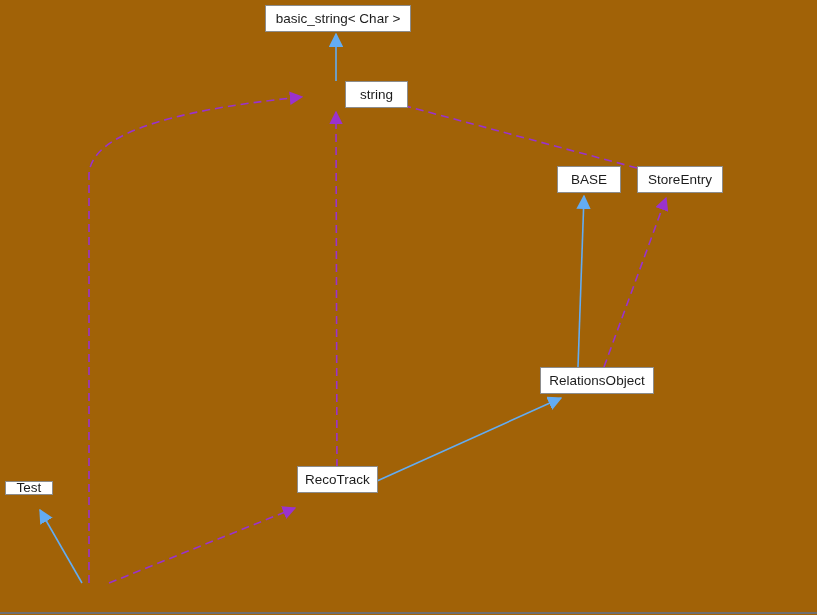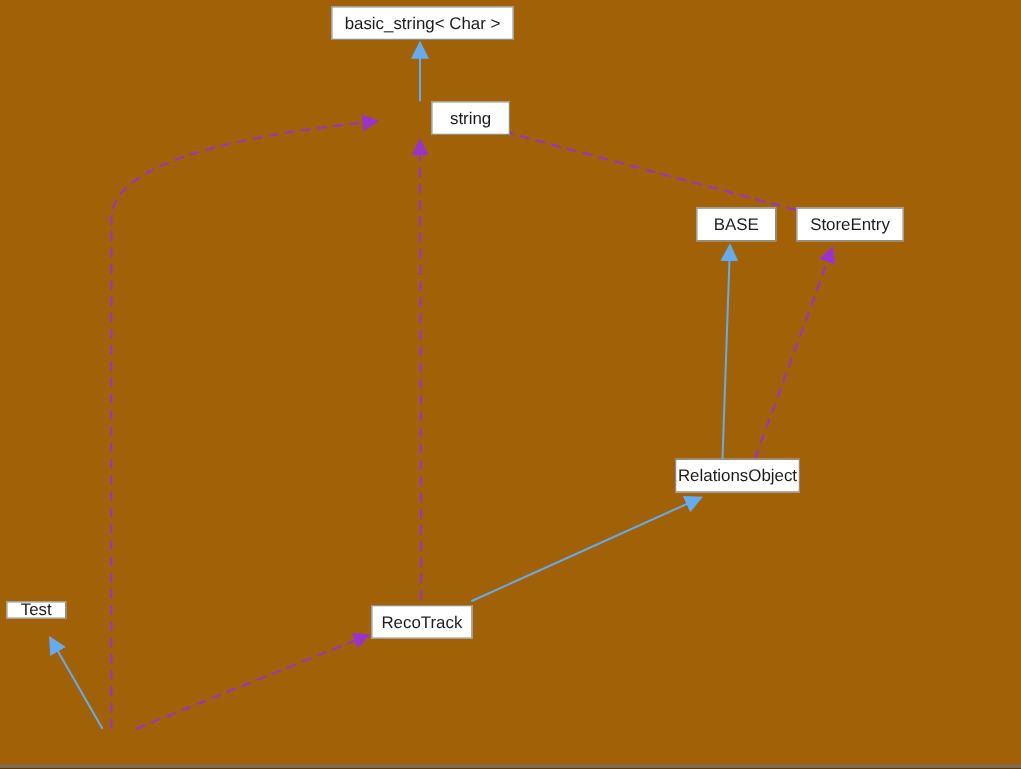--- a/index.html
+++ b/index.html
@@ -11,23 +11,23 @@
     background:#ffffff;border:1px solid #8c8c8c;
     color:#1c1c1c;font-size:13.5px;line-height:1;
     display:flex;align-items:center;justify-content:center;
     white-space:nowrap;cursor:pointer;
   }
   .node.hl{background:#a2a2a2;border:2px solid #646464;}
   .n-basic{left:265px;top:5px;width:146px;height:27px;}
   .n-string{left:305px;top:81px;width:63px;height:27px;margin-left:40px;}
   .n-base{left:557px;top:166px;width:64px;height:27px;}
   .n-store{left:637px;top:166px;width:86px;height:27px;}
-  .n-rel{left:540px;top:367px;width:100px;height:27px;}
+  .n-rel{left:540px;top:367px;width:114px;height:27px;}
   .n-test{left:5px;top:481px;width:48px;height:14px;}
-  .n-reco{left:297px;top:484px;width:81px;height:27px;}
+  .n-reco{left:297px;top:466px;width:81px;height:27px;}
   .n-rtt{left:34px;top:583px;width:112px;height:27px;}
   .bottom-rule{position:absolute;left:0;top:612px;width:817px;height:2px;background:#6e6e6e;}
   .e-blue{stroke:#63acf2;stroke-width:1.6;fill:none;}
   .e-purple{stroke:#9a32cd;stroke-width:1.6;fill:none;stroke-dasharray:8 5;}
 </style>
 </head>
 <body>
 
 <div class="canvas">
 

